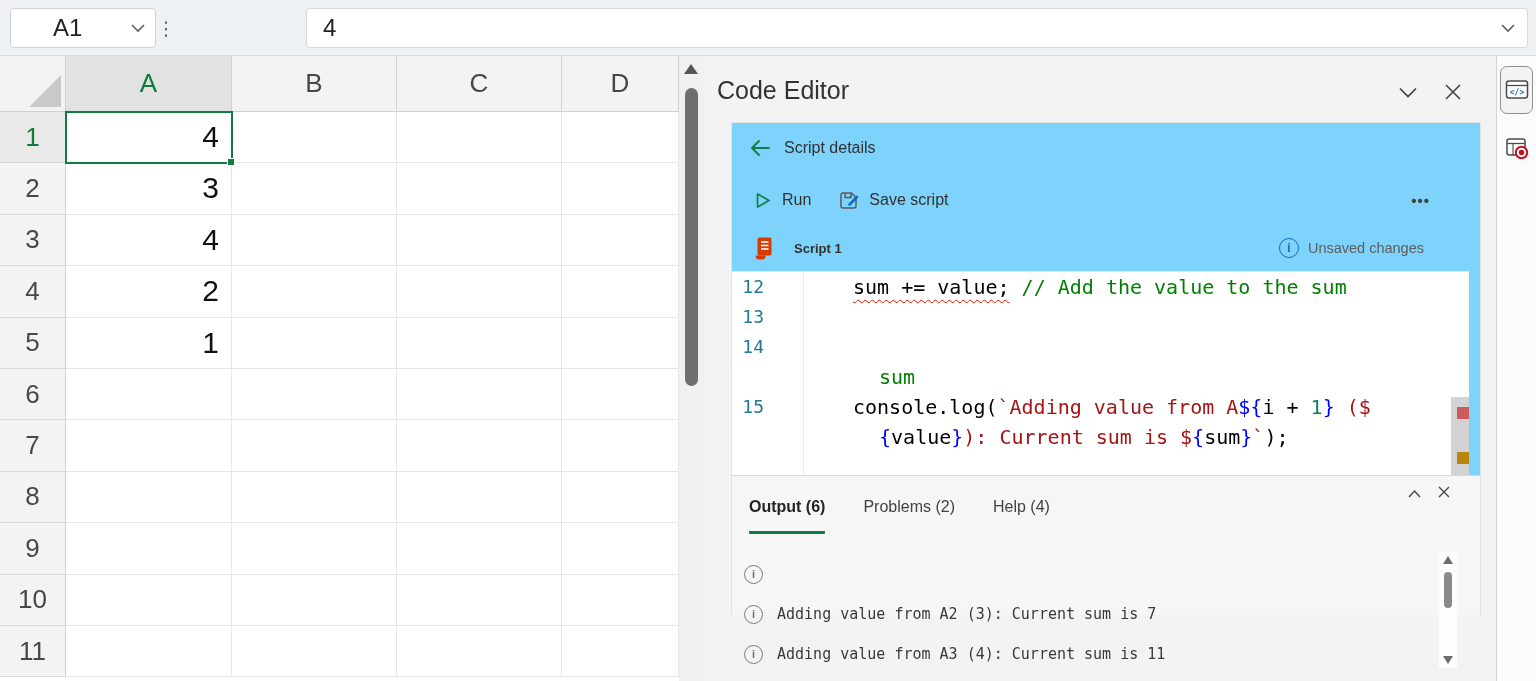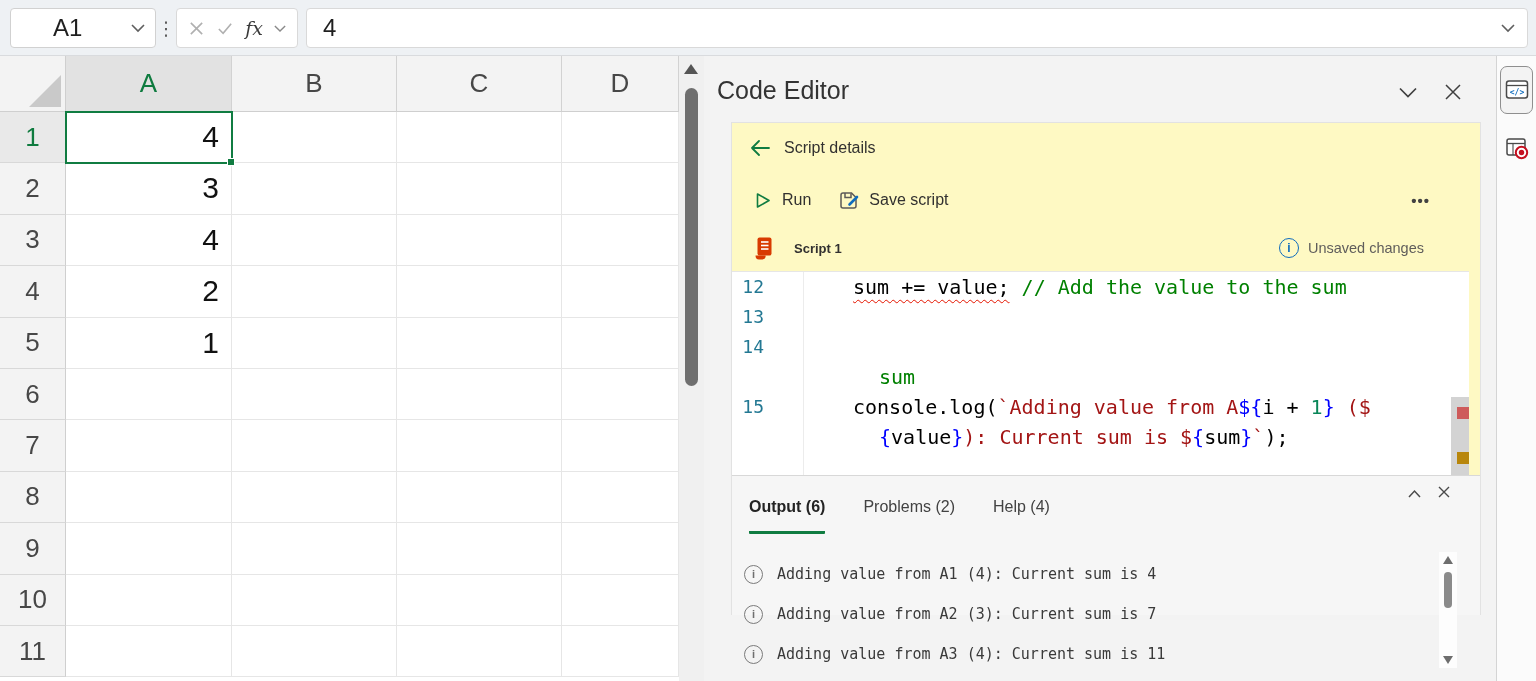--- a/index.html
+++ b/index.html
@@ -33,21 +33,21 @@
 
   
   #vscroll { position:absolute; left:679px; top:56px; width:25px; height:625px; background:#f0f0f0; }
   #vscroll .uparr { position:absolute; left:5px; top:8px; width:0; height:0; border-left:7px solid transparent; border-right:7px solid transparent; border-bottom:10px solid #555; }
   #vscroll .thumb { position:absolute; left:6px; top:32px; width:13px; height:298px; background:#6f6f6f; border-radius:7px; cursor:grab; }
 
   
   #panel { position:absolute; left:704px; top:56px; width:792px; height:625px; background:#f3f3f3; }
   .ptitle { position:absolute; left:13px; top:20px; font-size:25px; color:#333; font-weight:400; }
   .pico { position:absolute; cursor:pointer; }
-  #card { position:absolute; left:27px; top:66px; width:750px; height:493px; background:#fef9c3; border:1px solid #e2e2e2; border-bottom:none; }
+  #card { position:absolute; left:27px; top:66px; width:750px; height:493px; background:#7dd3fc; border:1px solid #e2e2e2; border-bottom:none; }
   .row-back { position:absolute; top:6px; left:17px; right:20px; height:38px; display:flex; align-items:center; gap:13px; cursor:pointer; }
   .row-back .lbl { font-size:16px; color:#323130; }
   .row-run { position:absolute; top:56px; left:21px; right:50px; height:42px; display:flex; align-items:center; }
   .btnlike { display:flex; align-items:center; gap:10px; cursor:pointer; }
   .row-run .lbl { font-size:16px; color:#323130; }
   .more { margin-left:auto; font-size:15px; letter-spacing:1px; color:#424242; cursor:pointer; font-weight:bold; }
   .row-script { position:absolute; top:104px; left:22px; right:56px; height:42px; display:flex; align-items:center; }
   .row-script .sname { font-size:13px; font-weight:700; color:#323130; margin-left:20px; }
   .row-script .status { font-size:14.5px; color:#5f5d5b; margin-left:9px; }
   .spacer { flex:1; }
@@ -102,32 +102,20 @@
 <div id="app">
 
   <div id="topbar">
     <div class="namebox">
       <span class="nbv">A1</span>
       <svg width="14" height="10" viewBox="0 0 14 10">
           <path d="M1 2l6 6 6-6" fill="none" stroke="#5f5f5f" stroke-width="1.6"></path>
         </svg>
     </div>
     <div class="vdots">⋮</div>
-    <div class="fngroup">
-      <svg width="17" height="17" viewBox="0 0 18 18">
-          <path d="M3 3 L15 15 M15 3 L3 15" stroke="#b0b0b0" stroke-width="1.7" fill="none"></path>
-        </svg>
-      <svg width="18" height="17" viewBox="0 0 18 18">
-          <path d="M2.5 9.5 L7 14 L15.5 4" stroke="#b0b0b0" stroke-width="1.7" fill="none"></path>
-        </svg>
-      <span class="fx">fx</span>
-      <svg width="12" height="9" viewBox="0 0 14 10">
-          <path d="M1 2l6 6 6-6" fill="none" stroke="#8a8a8a" stroke-width="1.6"></path>
-        </svg>
-    </div>
     <div class="fbar">
       <span class="fbv">4</span>
       <svg width="14" height="10" viewBox="0 0 14 10">
           <path d="M1 2l6 6 6-6" fill="none" stroke="#5f5f5f" stroke-width="1.6"></path>
         </svg>
     </div>
   </div>
 
   <div id="sheet">
       <div class="hrow">
@@ -314,21 +302,20 @@
             <path d="M2 2 L12 12 M12 2 L2 12" stroke="#4a4a4a" stroke-width="1.4" fill="none"></path>
           </svg>
         <div id="tabs">
             <div class="tab active">Output (6)</div>
             <div class="tab">Problems (2)</div>
             <div class="tab">Help (4)</div>
           </div>
         <div id="msgs">
             <div class="msg">
               <span class="info-g">i</span>
-              <span class="mtext">Adding value from A1 (4): Current sum is 4</span>
             </div>
             <div class="msg">
               <span class="info-g">i</span>
               <span class="mtext">Adding value from A2 (3): Current sum is 7</span>
             </div>
             <div class="msg">
               <span class="info-g">i</span>
               <span class="mtext">Adding value from A3 (4): Current sum is 11</span>
             </div>
           </div>

